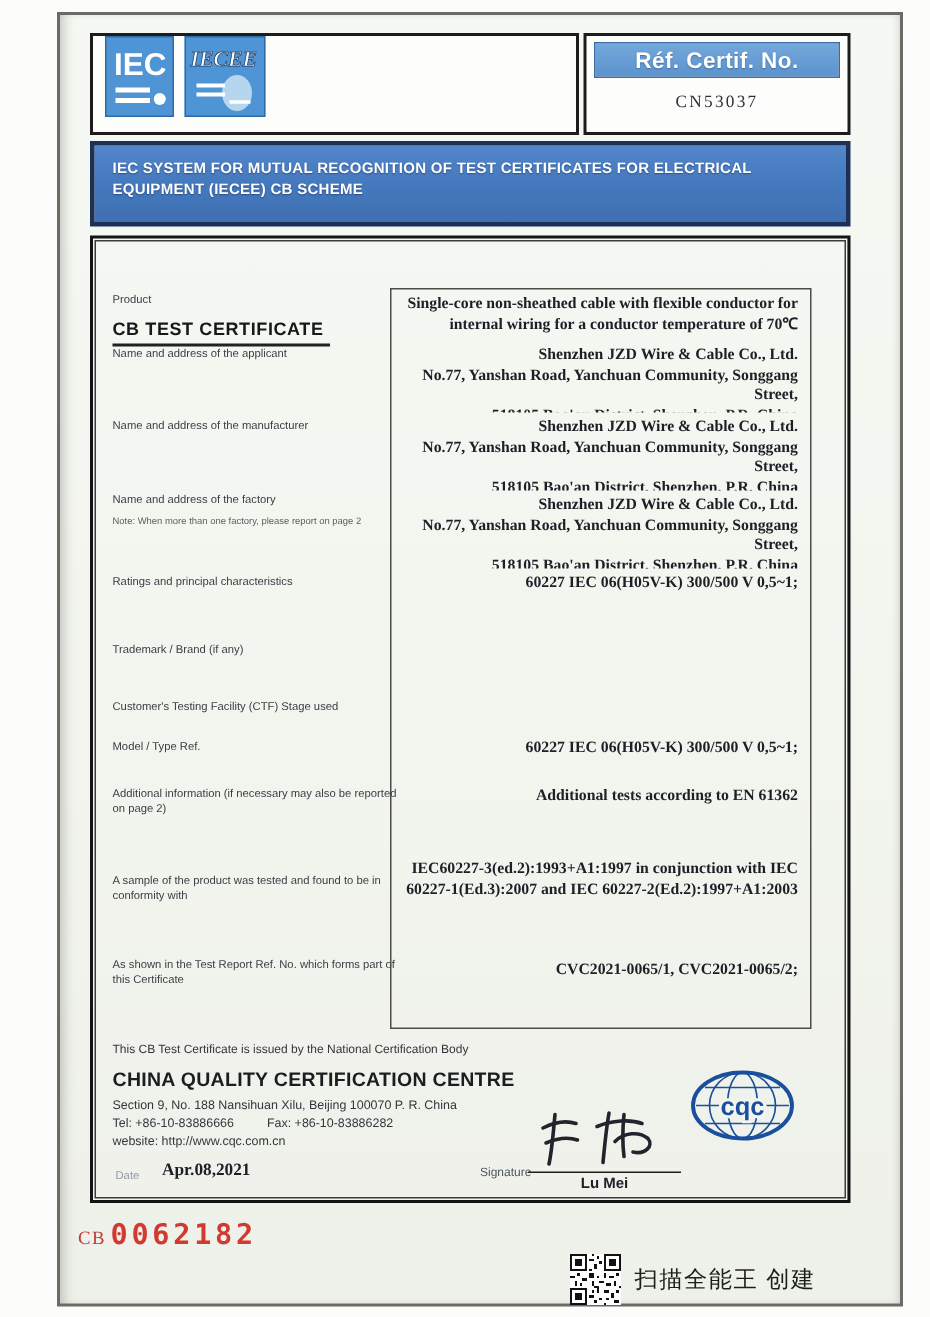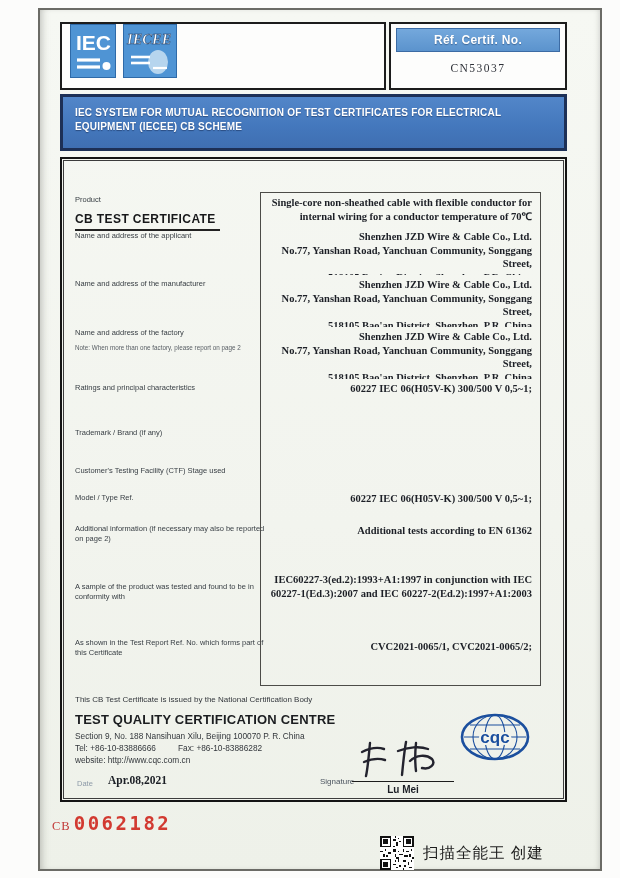--- a/index.html
+++ b/index.html
@@ -12,21 +12,21 @@
     background:linear-gradient(180deg,#f6f8f3 0%,#f2f4ee 60%,#eef1e9 100%);
     box-shadow: inset 7px 0 9px -6px rgba(60,60,55,.35), inset -4px 0 6px -4px rgba(60,60,55,.25);
   }
 
   
   .header-row { position:absolute; left:20px; top:12px; width:507px; height:68px; display:flex; gap:3px; }
   .logos-box { width:326px; height:68px; background:#fdfdfc; border:2px solid #1c1c1c; display:flex; align-items:flex-start; padding-left:8px; gap:7px; }
   .ref-box { flex:1; height:68px; background:#fdfdfc; border:2px solid #1c1c1c; padding:4px 5px; display:flex; flex-direction:column; }
   .ref-label-bar {
     height:24px; background:linear-gradient(180deg,#74a8dc,#5b93cd);
-    border:1px solid #3c6ba4; color:#fff; font-weight:bold; font-size:12px;
+    border:1px solid #3c6ba4; color:#fff; font-weight:bold; font-size:15px;
     display:flex; align-items:center; justify-content:center; letter-spacing:.3px;
     text-shadow:0 1px 1px rgba(30,60,100,.5);
   }
   .ref-value { flex:1; display:flex; align-items:center; justify-content:center;
     font-family:"Liberation Serif", serif; font-size:11.5px; color:#2e3138; letter-spacing:1.5px; }
 
   
   .banner {
     position:absolute; left:20px; top:84px; width:507px; height:57px;
     background:linear-gradient(180deg,#5286c9 0%,#4478bd 55%,#3f6fb2 100%);
@@ -145,21 +145,21 @@
           <div class="val" style="height:28px"></div>
           <div class="val" style="height:32px">60227 IEC 06(H05V-K) 300/500 V 0,5~1;</div>
           <div class="val" style="height:46px">Additional tests according to EN 61362</div>
           <div class="val" style="height:67px;padding-top:6px">IEC60227-3(ed.2):1993+A1:1997 in conjunction with IEC
 60227-1(Ed.3):2007 and IEC 60227-2(Ed.2):1997+A1:2003</div>
           <div class="val" style="height:51px;padding-top:6px">CVC2021-0065/1, CVC2021-0065/2;</div>
         </div>
       </div>
 
       <div class="issuer-note">This CB Test Certificate is issued by the National Certification Body</div>
-      <div class="centre-name">TEST QUALITY CERTIFICATION CENTRE</div>
+      <div class="centre-name">CHINA QUALITY CERTIFICATION CENTRE</div>
       <div class="centre-address">Section 9, No. 188 Nansihuan Xilu, Beijing 100070 P. R. China</div>
       <div class="centre-telfax">
         <span>Tel: +86-10-83886666</span>
         <span>Fax: +86-10-83886282</span>
       </div>
       <div class="centre-web">website: http://www.cqc.com.cn</div>
 
       <div class="date-label">Date</div>
       <div class="date-value">Apr.08,2021</div>
 

